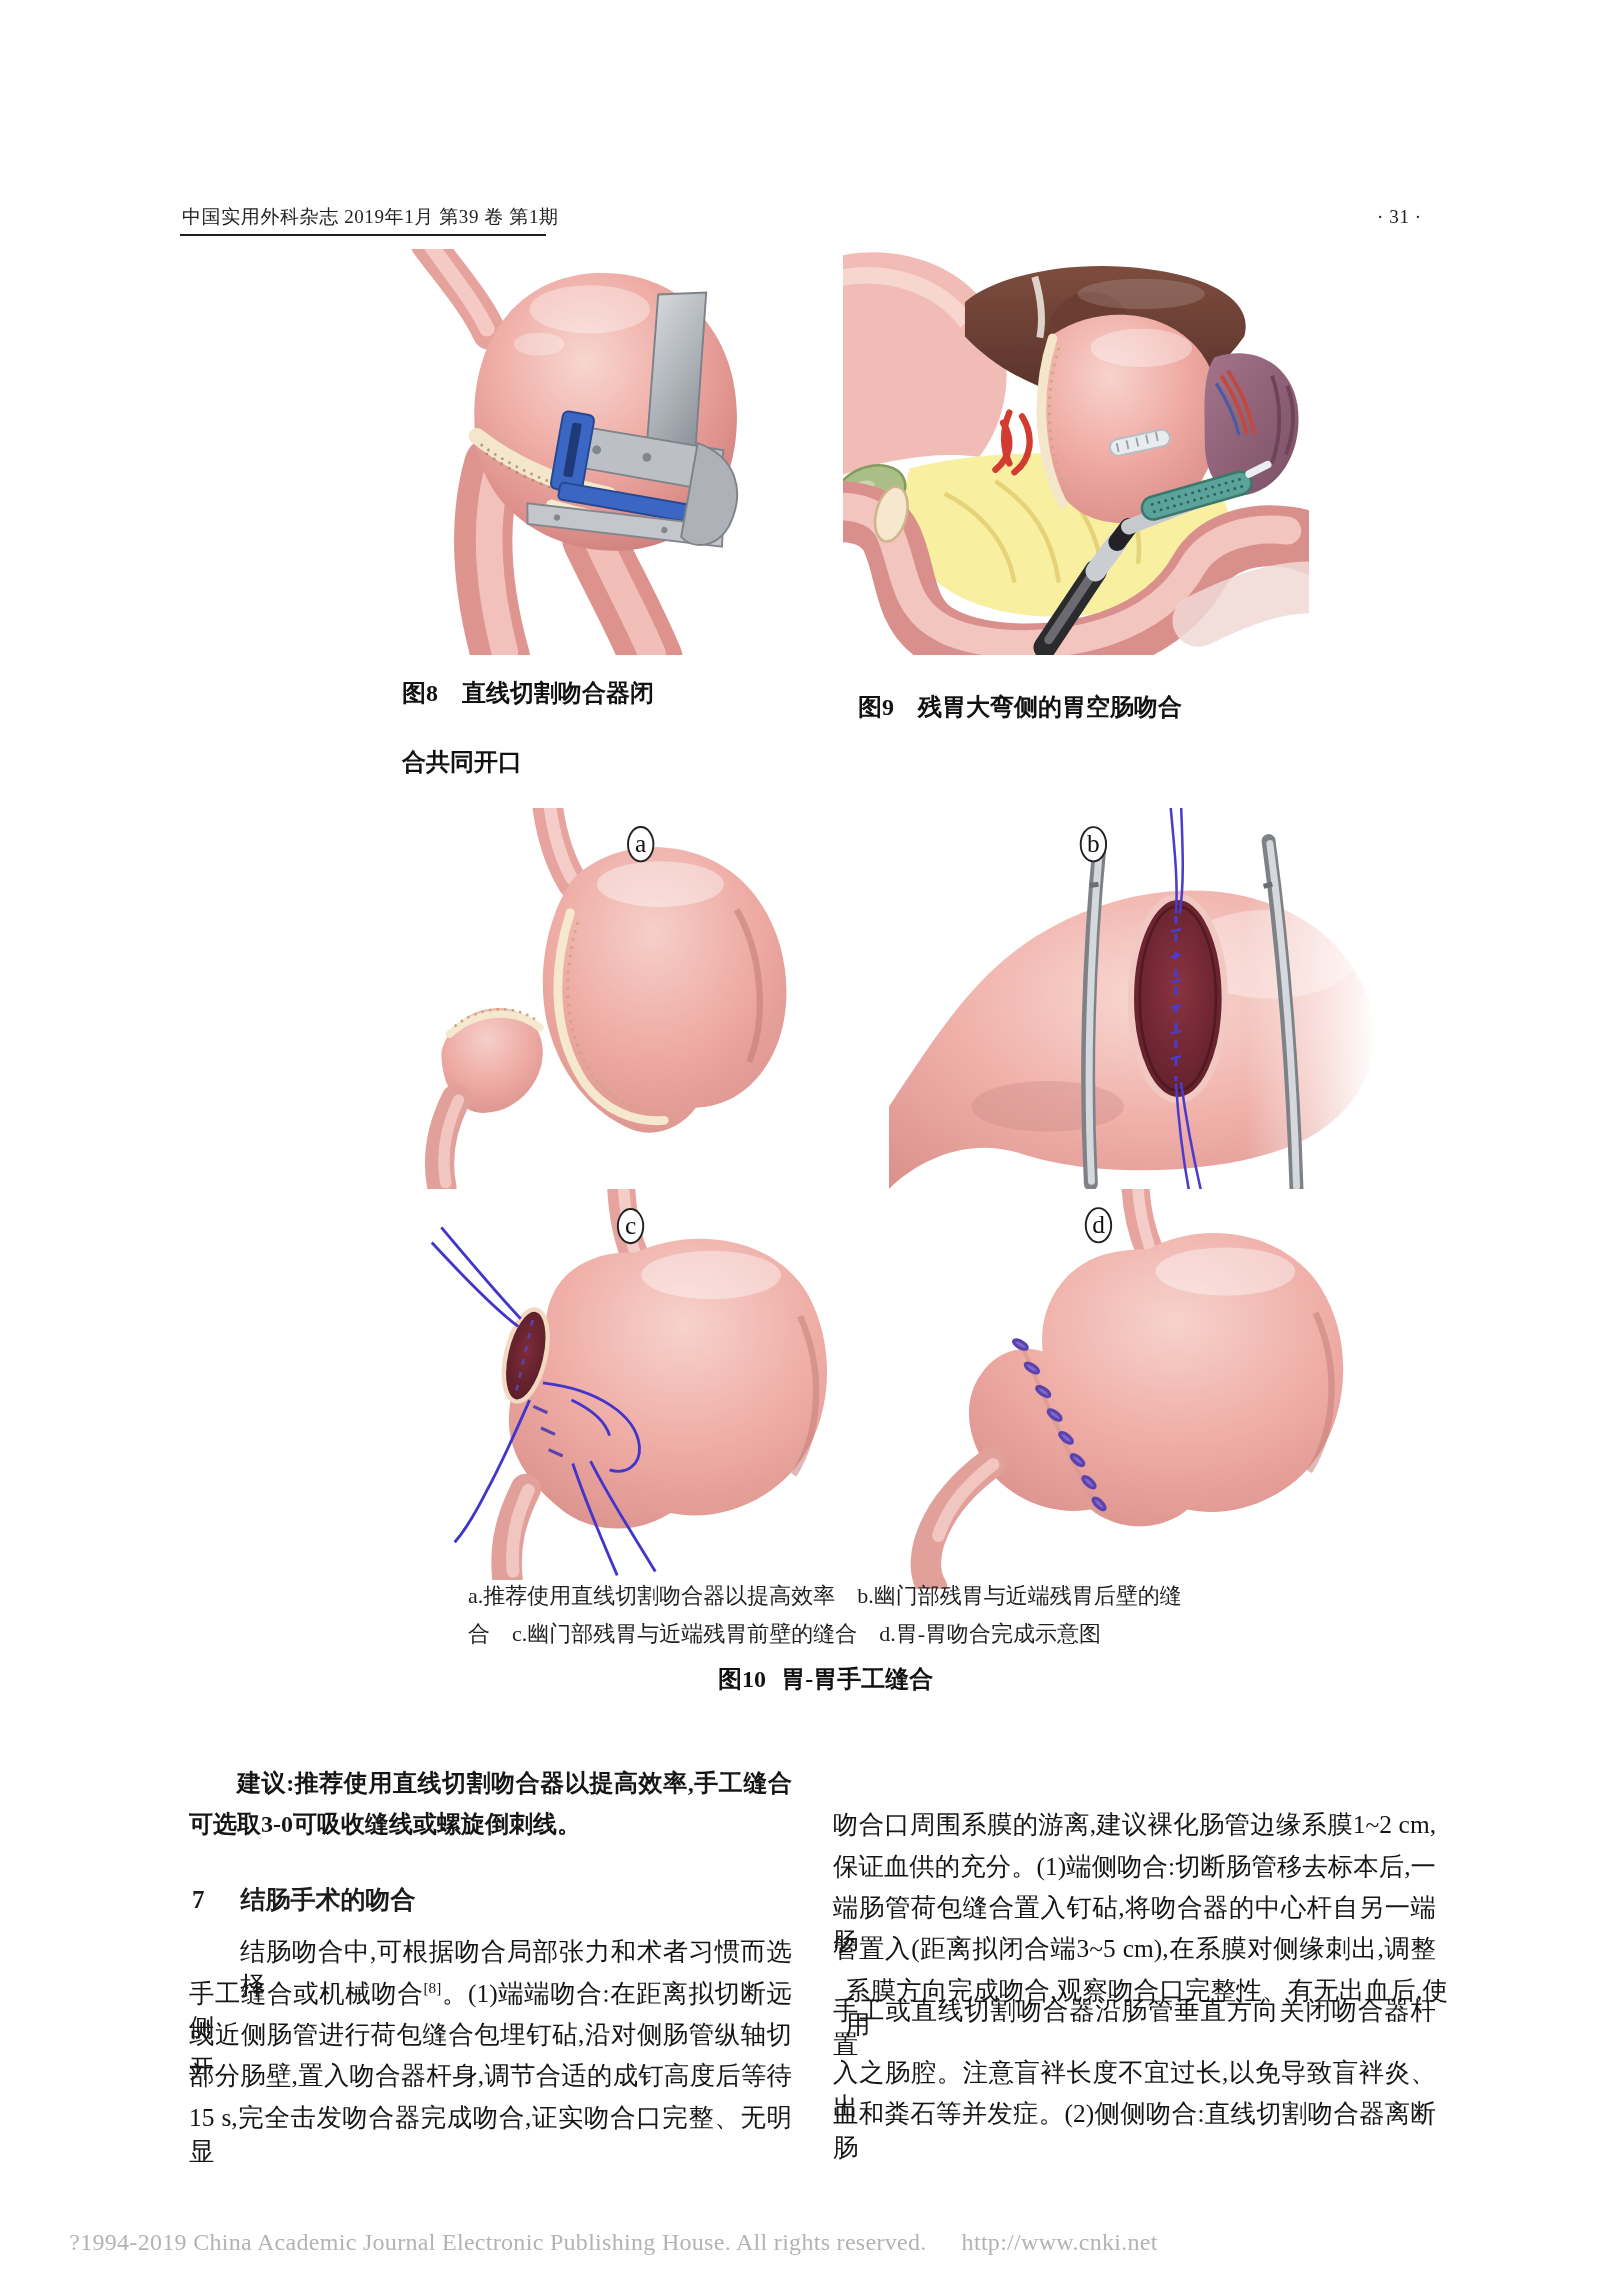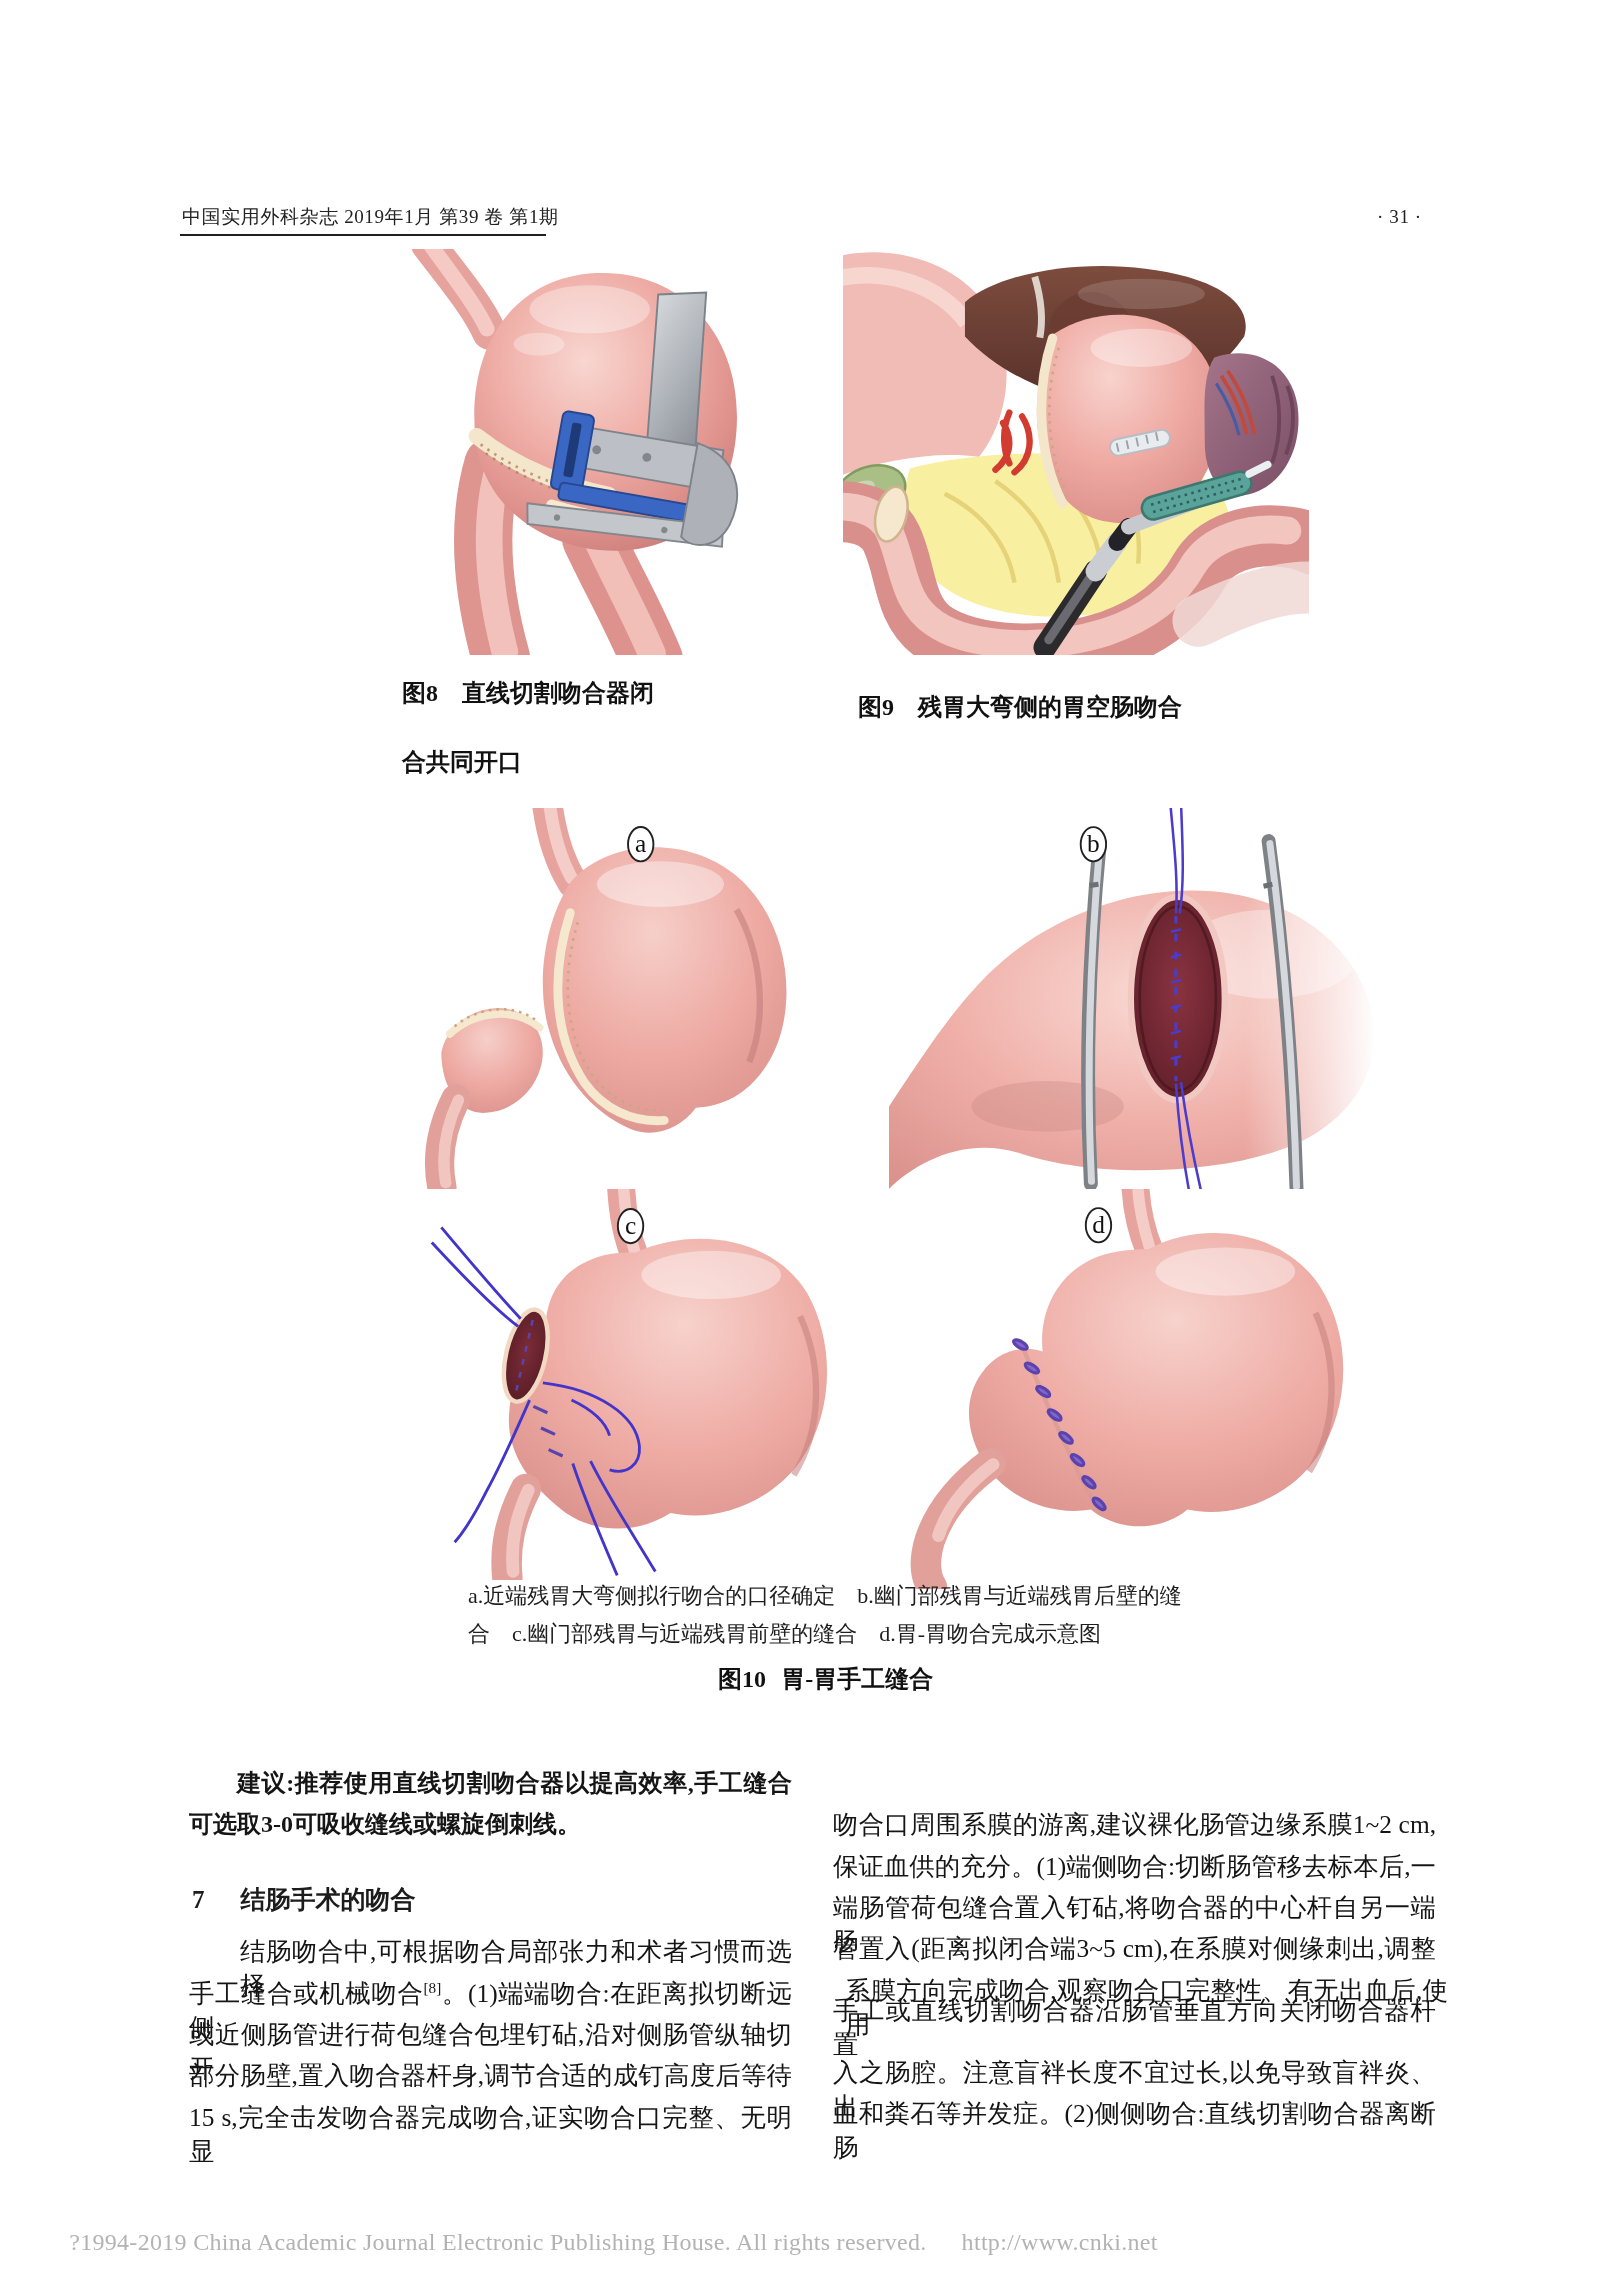--- a/index.html
+++ b/index.html
@@ -293,21 +293,21 @@
       <ellipse cx="261" cy="356" rx="12" ry="5" transform="rotate(36 261 356)"></ellipse>
       <ellipse cx="279" cy="392" rx="12" ry="5" transform="rotate(38 279 392)"></ellipse>
       <ellipse cx="297" cy="427" rx="12" ry="5" transform="rotate(40 297 427)"></ellipse>
       <ellipse cx="315" cy="462" rx="12" ry="5" transform="rotate(42 315 462)"></ellipse>
       <ellipse cx="331" cy="496" rx="12" ry="5" transform="rotate(44 331 496)"></ellipse>
     </g>
     <ellipse cx="330" cy="57" rx="20" ry="27" fill="#ffffff" stroke="#222222" stroke-width="3"></ellipse>
     <text x="330" y="70" text-anchor="middle" font-size="40" class="panel-label" fill="#111">d</text>
   </svg>
 
-  <div class="abs note" style="left:468px;top:1581px;">a.近端残胃大弯侧拟行吻合的口径确定　b.幽门部残胃与近端残胃后壁的缝</div>
+  <div class="abs note" style="left:468px;top:1581px;">a.推荐使用直线切割吻合器以提高效率　b.幽门部残胃与近端残胃后壁的缝</div>
   <div class="abs note" style="left:468px;top:1619px;">合　c.幽门部残胃与近端残胃前壁的缝合　d.胃-胃吻合完成示意图</div>
   <div class="abs figcap" style="left:718px;top:1663px;">
     <span>图10</span><span class="gap" style="width:15.2px;"></span><span>胃-胃手工缝合</span>
   </div>
 
   <div class="abs bodyline boldline" style="left:189px;top:1767px;width:555px;padding-left:48px;">建议:推荐使用直线切割吻合器以提高效率,手工缝合</div>
   <div class="abs bodyline boldline noj" style="left:189px;top:1808px;width:603px;">可选取3-0可吸收缝线或螺旋倒刺线。</div>
 
   <div class="abs heading" style="left:192px;top:1883px;">
     <span>7</span><span class="sp"></span><span>结肠手术的吻合</span>

